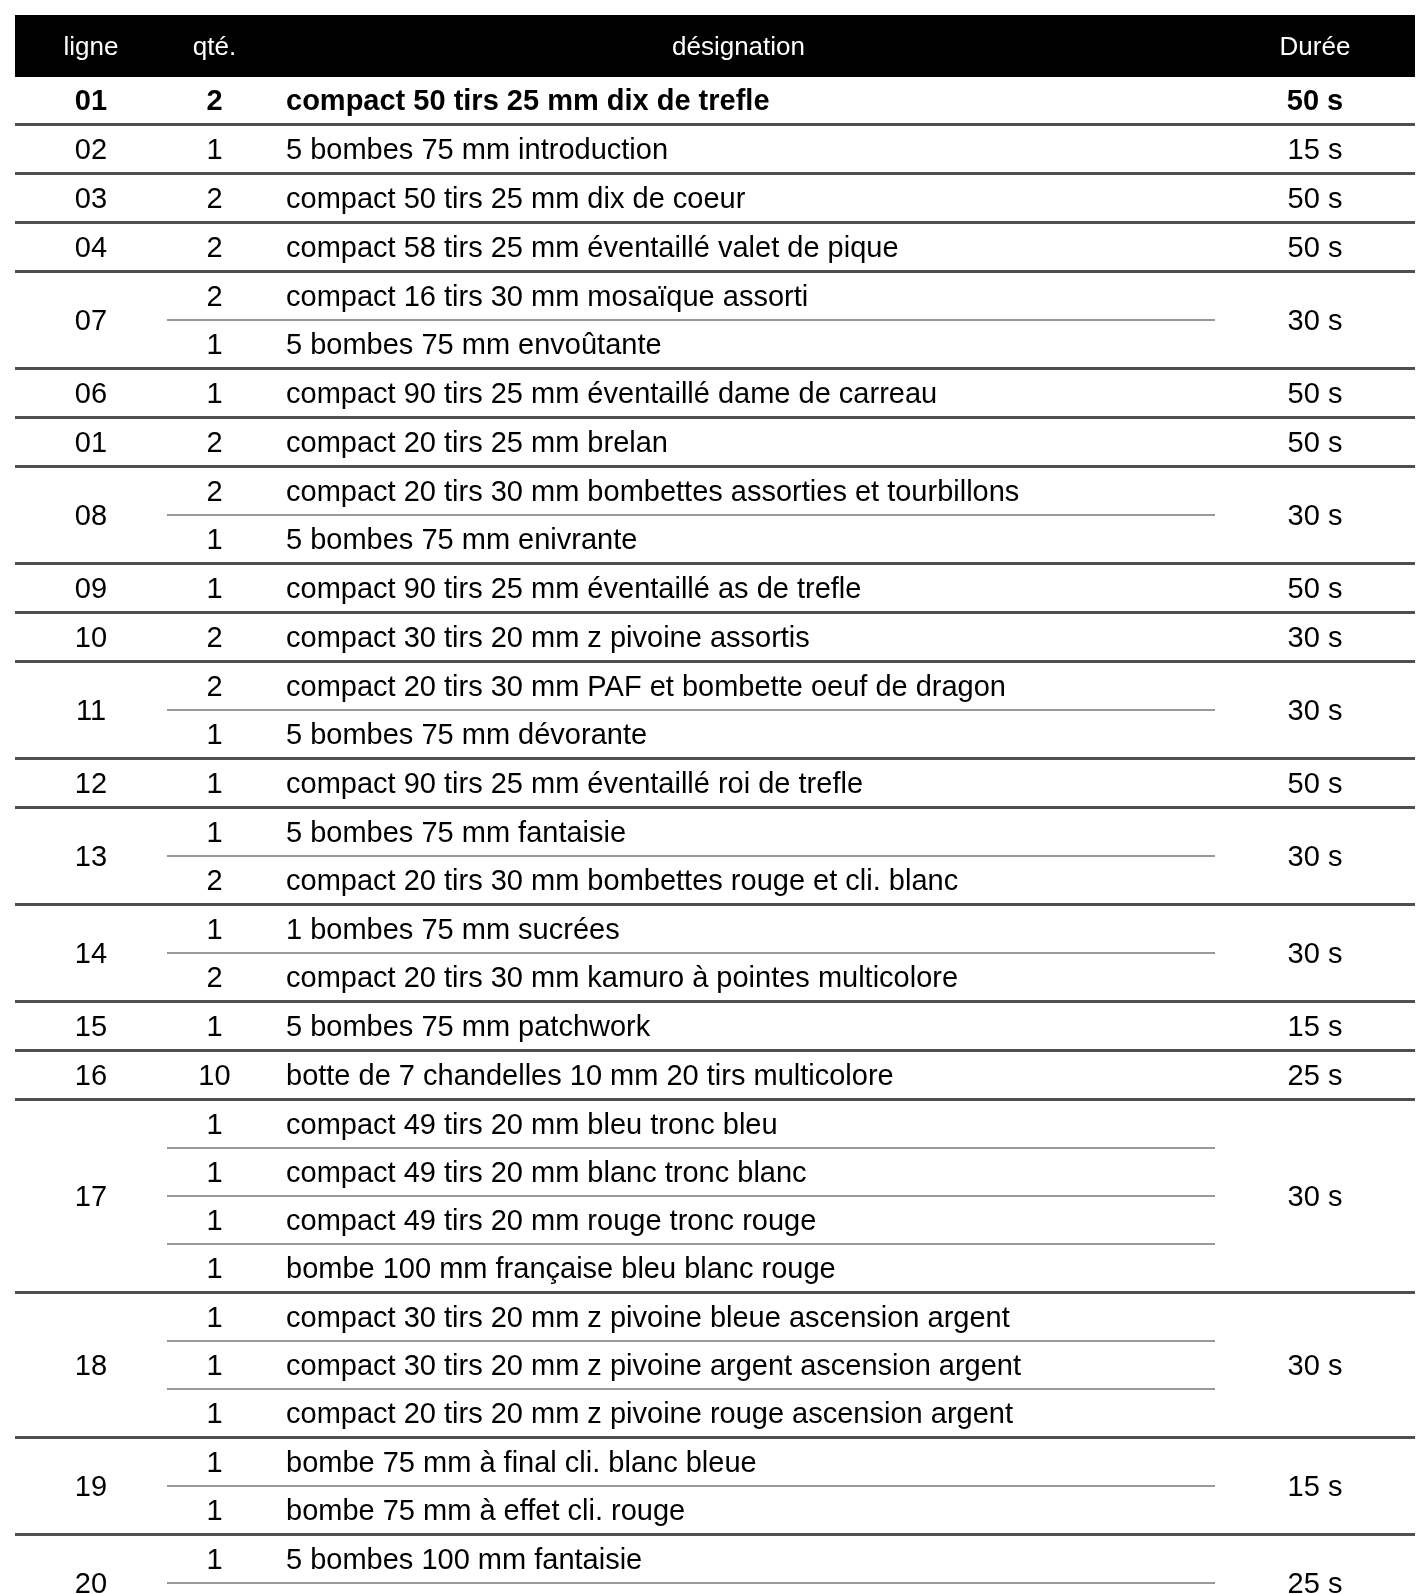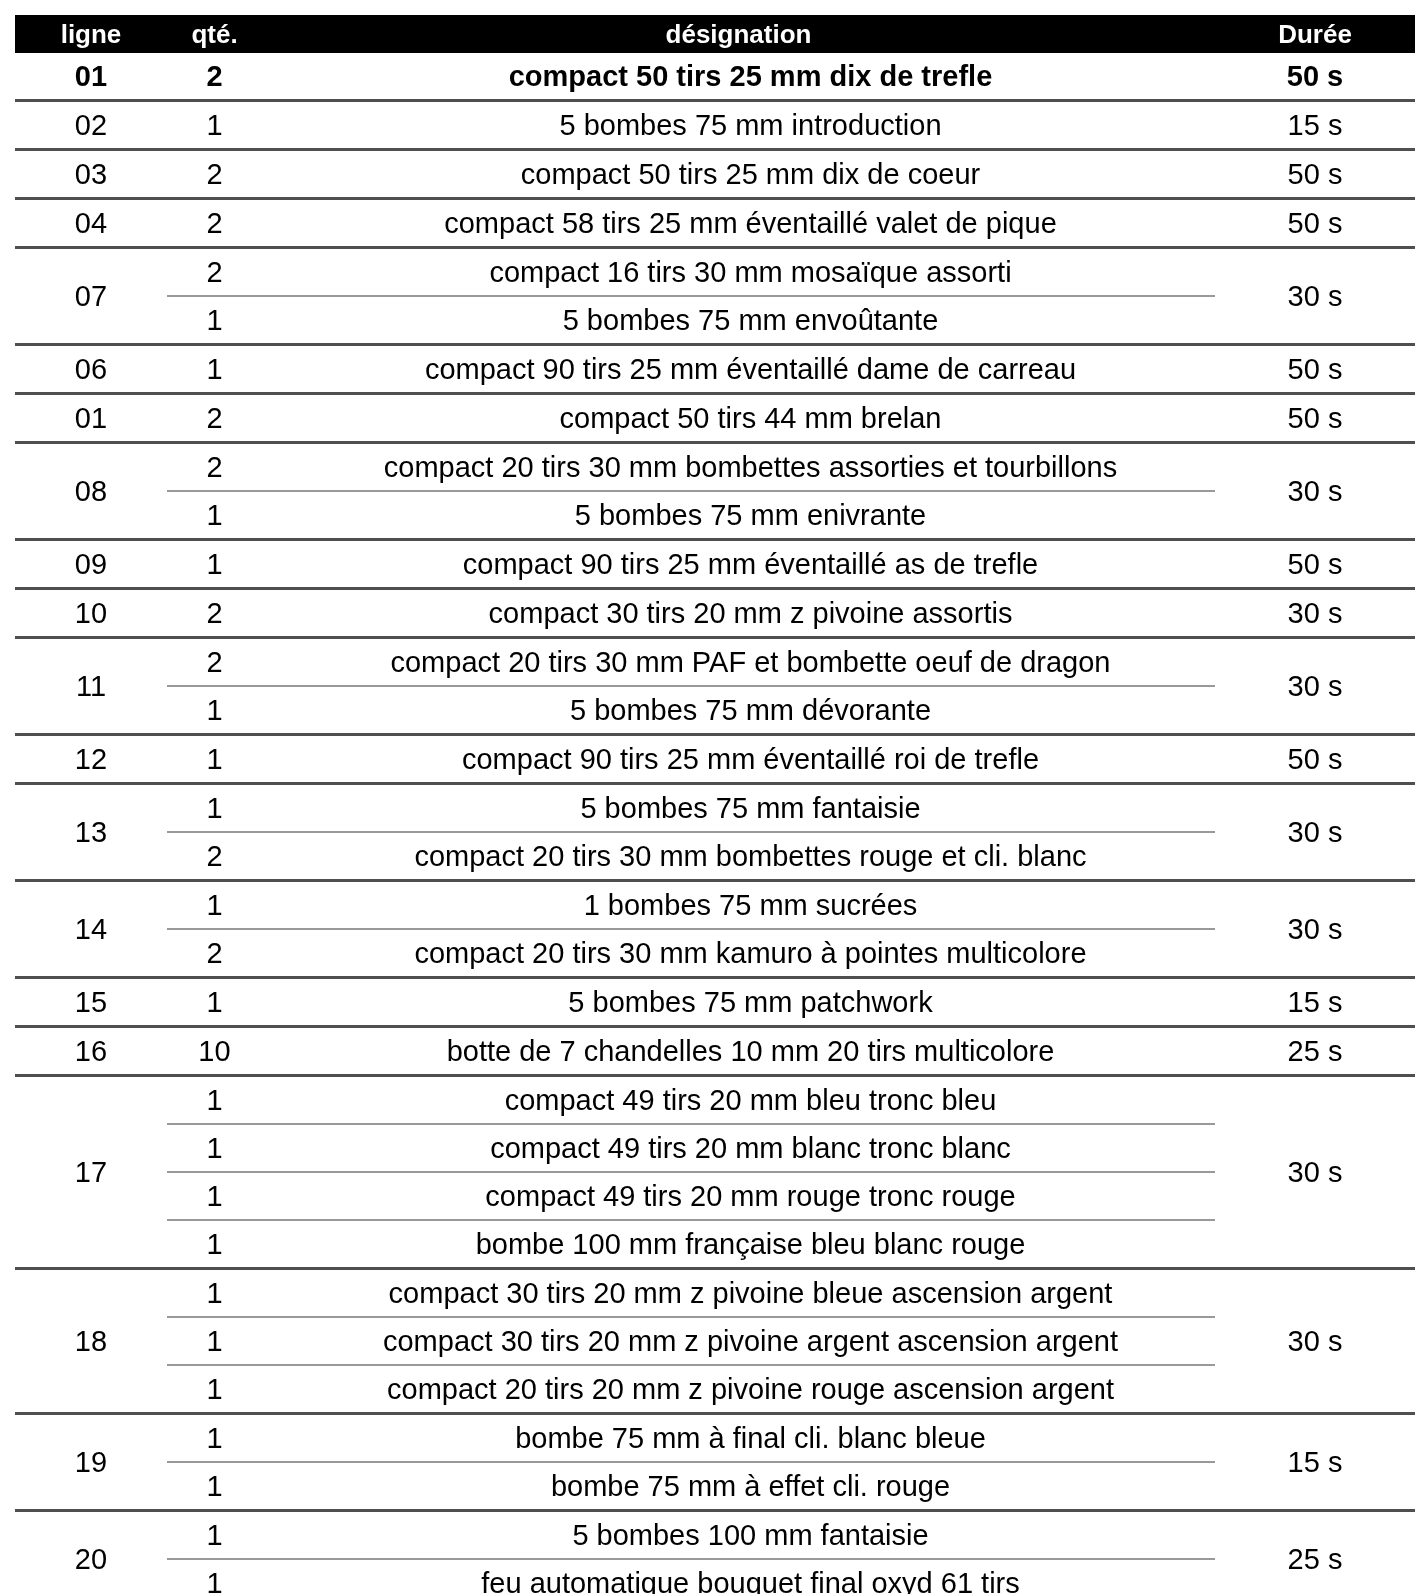--- a/index.html
+++ b/index.html
@@ -16,36 +16,36 @@
   }
   table.seq {
     border-collapse: collapse;
     table-layout: fixed;
     width: 1400px;
     border-bottom: 3px solid var(--group-line, #4f4f4f);
   }
   thead th {
     background: var(--header-bg, #000);
     color: var(--header-text, #fff);
-    font-weight: bold;
+    font-weight: normal;
     font-size: 26px;
     height: 38px;
-    padding: 0;
+    padding: 12px;
     text-align: center;
   }
   td {
     font-size: 29px;
     height: 46px;
     padding: 0;
     vertical-align: middle;
     white-space: nowrap;
     overflow: hidden;
   }
   td.ligne, td.qte, td.duree { text-align: center; }
-  td.designation { text-align: center; padding-left: 24px; }
+  td.designation { text-align: left; padding-left: 24px; }
   tbody tr.group-start td { border-top: 3px solid var(--group-line, #4f4f4f); }
   tbody tr.group-start:first-child td { border-top: none; font-weight: bold; }
   tbody tr.cont td { border-top: 2px solid var(--inner-line, #999); }
 </style>
 </head>
 <body>
 
 <div class="page">
   <table class="seq">
     <colgroup>
@@ -99,21 +99,21 @@
         </tr>
         <tr class="group-start">
           <td class="ligne" rowspan="1">06</td>
           <td class="qte">1</td>
           <td class="designation">compact 90 tirs 25 mm éventaillé dame de carreau</td>
           <td class="duree" rowspan="1">50 s</td>
         </tr>
         <tr class="group-start">
           <td class="ligne" rowspan="1">01</td>
           <td class="qte">2</td>
-          <td class="designation">compact 50 tirs 44 mm brelan</td>
+          <td class="designation">compact 20 tirs 25 mm brelan</td>
           <td class="duree" rowspan="1">50 s</td>
         </tr>
         <tr class="group-start">
           <td class="ligne" rowspan="2">08</td>
           <td class="qte">2</td>
           <td class="designation">compact 20 tirs 30 mm bombettes assorties et tourbillons</td>
           <td class="duree" rowspan="2">30 s</td>
         </tr>
         <tr class="cont">
           <td class="qte">1</td>

